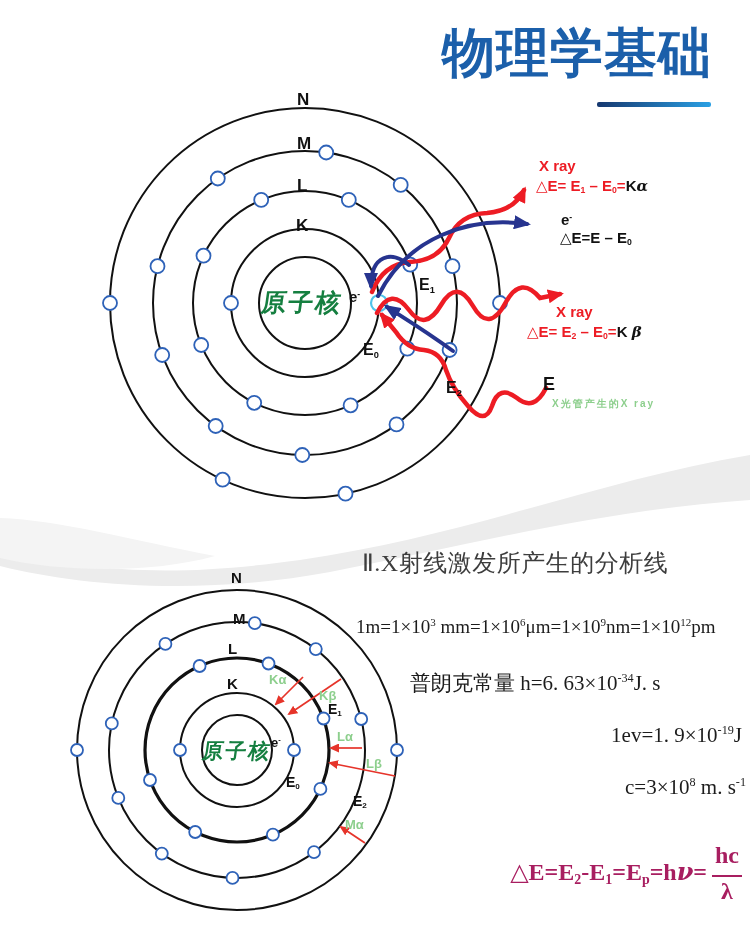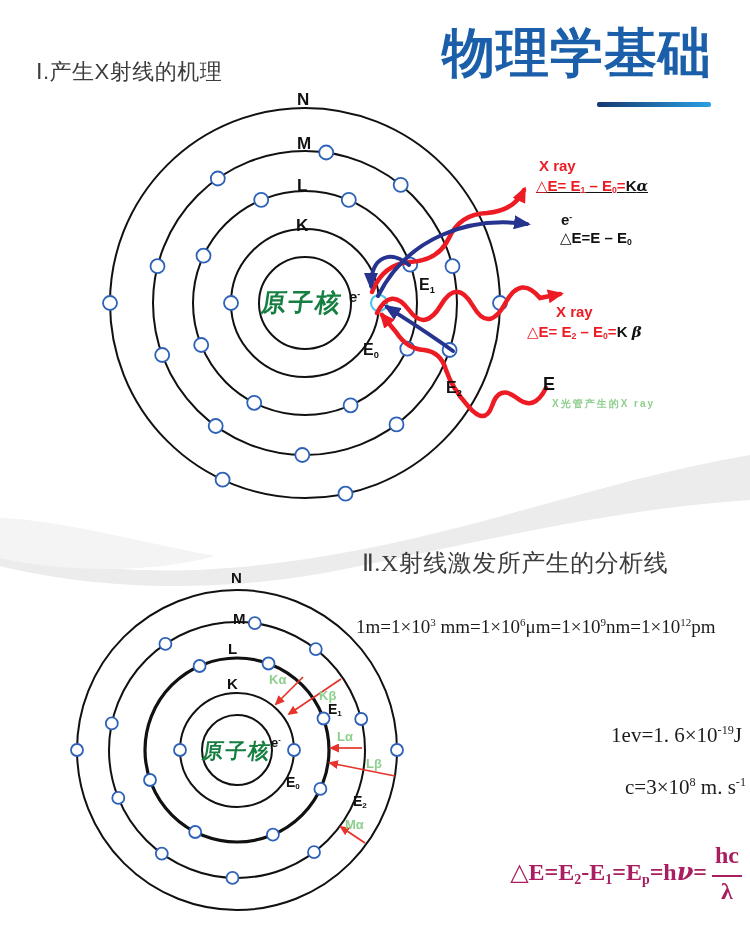--- a/index.html
+++ b/index.html
@@ -133,34 +133,33 @@
       <path class="rl" d="M303,677 L276,704"></path>
       <path class="rl" d="M341,679 L289,714"></path>
       <path class="rl" d="M362,748 L331,748"></path>
       <path class="rl" d="M395,776 L330,763"></path>
       <path class="rl" d="M365,843 L341,827"></path>
     </g>
   </svg>
 
   <div class="lbl page-title" style="right:38px; top:24px;margin-left:16px;">物理学基础</div>
   <div class="title-underline" style="left:597px; top:102px; width:114px; height:5px; background:linear-gradient(90deg,#16386f,#2aa0e4);"></div>
-  <div class="lbl heading" style="left:36px; top:60px; font-size:22px;">Ⅰ.产生X射线的机理</div>
   <div class="lbl heading" style="left:362px; top:550px; font-size:24px;font-family:Liberation Serif, serif;">Ⅱ.X射线激发所产生的分析线</div>
 
   <div class="lbl b" style="left:297px; top:91px;  font-size:17px;">N</div>
   <div class="lbl b" style="left:297px; top:135px; font-size:17px;">M</div>
   <div class="lbl b" style="left:297px; top:177px; font-size:17px;">L</div>
   <div class="lbl b" style="left:296px; top:217px; font-size:17px;">K</div>
   <div class="lbl nucleus-text" style="left:258px; top:289px; width:88px; font-size:25px;">原子核</div>
   <div class="lbl b" style="left:349px; top:289px; font-size:15px;"><span>e</span><span class="sup">-</span></div>
   <div class="lbl b" style="left:419px; top:276px; font-size:16px;"><span>E</span><span class="sub">1</span></div>
   <div class="lbl b" style="left:363px; top:341px; font-size:16px;"><span>E</span><span class="sub">0</span></div>
   <div class="lbl b" style="left:446px; top:379px; font-size:16px;"><span>E</span><span class="sub">2</span></div>
   <div class="lbl b red" style="left:539px; top:158px; font-size:15px;">X ray</div>
-  <div class="lbl b" style="left:536px; top:178px; font-size:15px;text-decoration:underline;"><span class="red">△E= E</span><span class="red sub">1</span><span class="red"> – E</span><span class="red sub">0</span><span class="red">=</span><span>K</span><span class="it">α</span></div>
+  <div class="lbl b" style="left:536px; top:178px; font-size:15px;"><span class="red">△E= E</span><span class="red sub">1</span><span class="red"> – E</span><span class="red sub">0</span><span class="red">=</span><span>K</span><span class="it">α</span></div>
   <div class="lbl b" style="left:561px; top:212px; font-size:15px;"><span>e</span><span class="sup">-</span></div>
   <div class="lbl b" style="left:560px; top:230px; font-size:15px;"><span>△E=E – E</span><span class="sub">0</span></div>
   <div class="lbl b red" style="left:556px; top:304px; font-size:15px;">X ray</div>
   <div class="lbl b" style="left:527px; top:324px; font-size:15px;"><span class="red">△E= E</span><span class="red sub">2</span><span class="red"> – E</span><span class="red sub">0</span><span class="red">=</span><span>K </span><span class="it">β</span></div>
   <div class="lbl b" style="left:543px; top:375px; font-size:18px;">E</div>
   <div class="lbl b green-cap" style="left:552px; top:398px; font-size:10px;">X光管产生的X ray</div>
 
   <div class="lbl b" style="left:231px; top:570px; font-size:15px;">N</div>
   <div class="lbl b" style="left:233px; top:611px; font-size:15px;">M</div>
   <div class="lbl b" style="left:228px; top:641px; font-size:15px;">L</div>
@@ -170,21 +169,22 @@
   <div class="lbl b" style="left:328px; top:702px; font-size:14px;"><span>E</span><span class="sub">1</span></div>
   <div class="lbl b" style="left:286px; top:775px; font-size:14px;"><span>E</span><span class="sub">0</span></div>
   <div class="lbl b" style="left:353px; top:794px; font-size:14px;"><span>E</span><span class="sub">2</span></div>
   <div class="lbl b green-cap" style="left:269px; top:673px; font-size:13px; letter-spacing:0;">Kα</div>
   <div class="lbl b green-cap" style="left:319px; top:689px; font-size:13px; letter-spacing:0;">Kβ</div>
   <div class="lbl b green-cap" style="left:337px; top:730px; font-size:13px; letter-spacing:0;">Lα</div>
   <div class="lbl b green-cap" style="left:366px; top:757px; font-size:13px; letter-spacing:0;">Lβ</div>
   <div class="lbl b green-cap" style="left:345px; top:818px; font-size:13px; letter-spacing:0;">Mα</div>
 
   <div class="lbl serifline" style="left:356px; top:616px; font-size:19px;"><span>1m=1×10</span><span class="sup">3</span><span> mm=1×10</span><span class="sup">6</span><span>μm=1×10</span><span class="sup">9</span><span>nm=1×10</span><span class="sup">12</span><span>pm</span></div>
-  <div class="lbl serifline" style="right:8px;  top:724px; font-size:21px;"><span>1ev=1. 6×10</span><span class="sup">-19</span><span>J</span></div>
+  <div class="lbl serifline" style="left:410px; top:672px; font-size:21px;"><span>普朗克常量  h=6. 63×10</span><span class="sup">-34</span><span>J. s</span></div>
+  <div class="lbl serifline" style="right:8px;  top:724px; font-size:21px;"><span>1ev=1. 9×10</span><span class="sup">-19</span><span>J</span></div>
   <div class="lbl serifline" style="right:4px;  top:776px; font-size:21px;"><span>c=3×10</span><span class="sup">8</span><span> m. s</span><span class="sup">-1</span></div>
   <div class="lbl delta-eq" style="right:8px; top:843px; font-size:24px;">
     <span><span>△E=E</span><span class="sub">2</span><span>-E</span><span class="sub">1</span><span>=E</span><span class="sub">p</span><span>=h</span><span class="it">ν</span><span>=</span></span>
     <span class="frac">
       <span class="ft">hc</span>
       <span class="fb">λ</span>
     </span>
   </div>
 
 </div>

